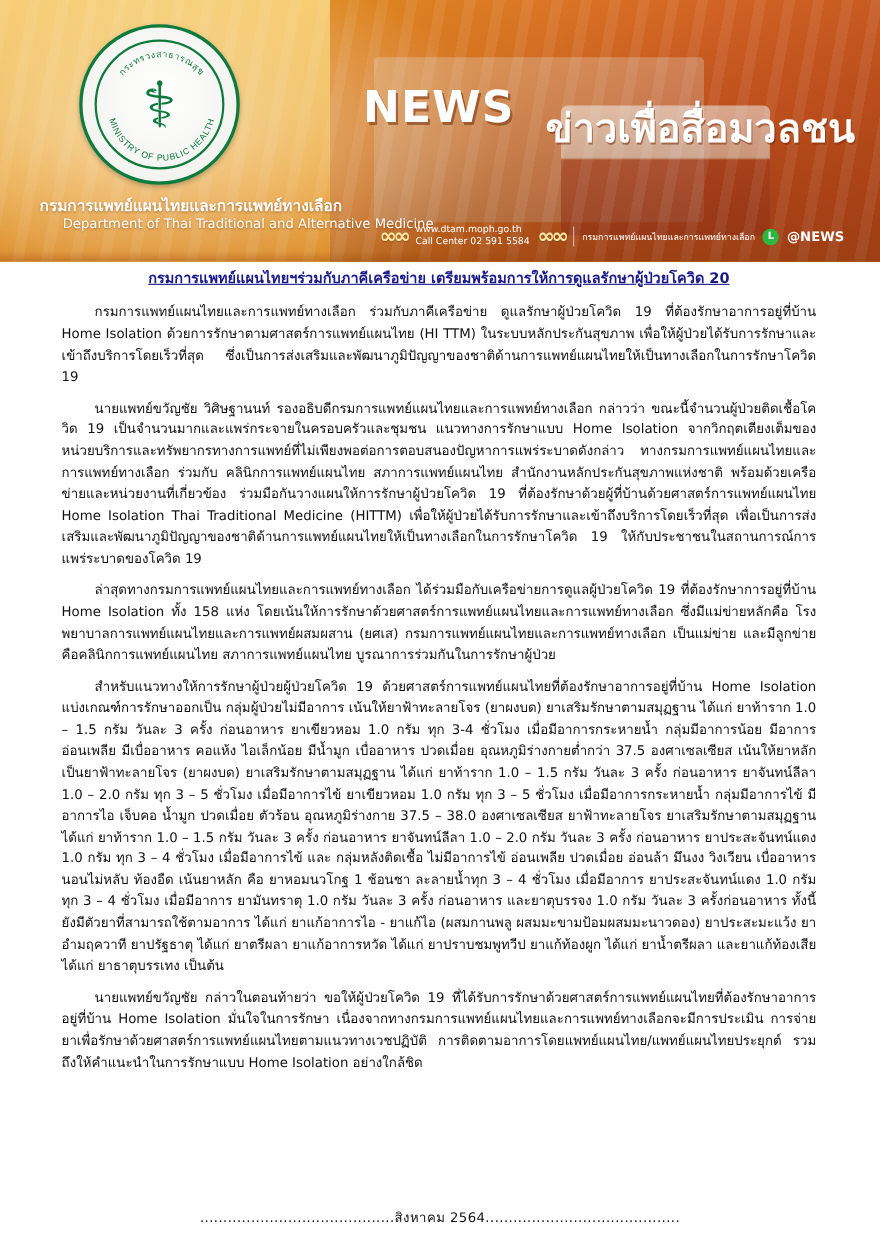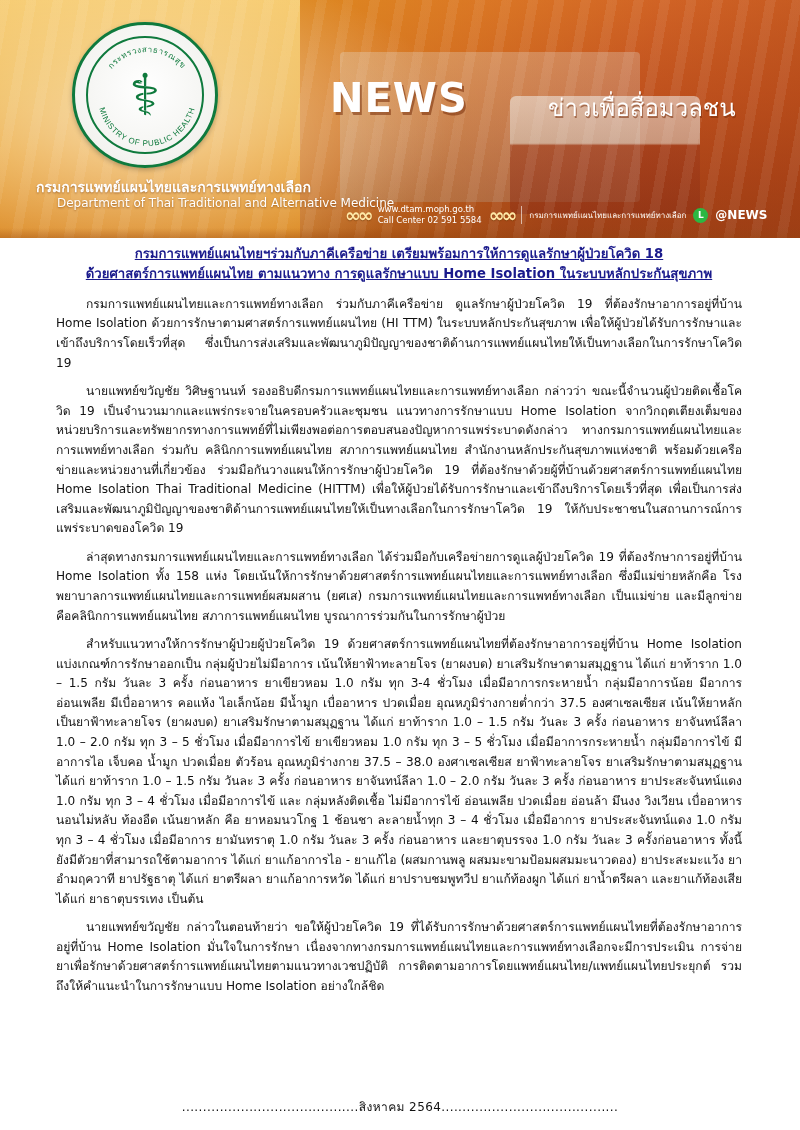--- a/index.html
+++ b/index.html
@@ -97,24 +97,24 @@
   .dtam-news {
     position:absolute; left:330px; top:78px;
     color:#ffffff;
     font-weight:bold;
     font-size:40px;
     letter-spacing:1px;
     line-height:1;
     text-shadow: 2px 3px 0 rgba(120,45,10,.55);
   }
   .dtam-sub {
-    position:absolute; left:548px; top:88px;
-    color:#ffffff;
-    font-size:24px;
-    font-weight:normal;
+    position:absolute; left:496px; top:88px;
+    color:#ffffff;
+    font-size:36px;
+    font-weight:bold;
     text-shadow: 1px 2px 0 rgba(120,45,10,.55);
   }
 
   .dept-th {
     position:absolute; left:36px; top:176px;
     color:#ffffff;
     font-size:14px;
     font-weight:bold;
     text-shadow: 0 1px 2px rgba(120,60,10,.6);
   }
@@ -227,22 +227,21 @@
       <span class="contact-dept">กรมการแพทย์แผนไทยและการแพทย์ทางเลือก</span>
       <span class="line-badge">L</span>
       <span class="dtam-handle">@NEWS</span>
     </div>
 
     <div class="banner-bottom-edge"></div>
   </div>
 
   <div class="content">
     <div class="headline">
-      <span>กรมการแพทย์แผนไทยฯร่วมกับภาคีเครือข่าย เตรียมพร้อมการให้การดูแลรักษาผู้ป่วยโควิด 18</span><br>
-      <span>ด้วยศาสตร์การแพทย์แผนไทย ตามแนวทาง การดูแลรักษาแบบ Home Isolation ในระบบหลักประกันสุขภาพ</span>
+      <span>กรมการแพทย์แผนไทยฯร่วมกับภาคีเครือข่าย เตรียมพร้อมการให้การดูแลรักษาผู้ป่วยโควิด 20</span><br>
     </div>
 
     <p class="para">กรมการแพทย์แผนไทยและการแพทย์ทางเลือก ร่วมกับภาคีเครือข่าย ดูแลรักษาผู้ป่วยโควิด 19 ที่ต้องรักษาอาการอยู่ที่บ้าน Home Isolation ด้วยการรักษาตามศาสตร์การแพทย์แผนไทย (HI TTM) ในระบบหลักประกันสุขภาพ เพื่อให้ผู้ป่วยได้รับการรักษาและเข้าถึงบริการโดยเร็วที่สุด ซึ่งเป็นการส่งเสริมและพัฒนาภูมิปัญญาของชาติด้านการแพทย์แผนไทยให้เป็นทางเลือกในการรักษาโควิด 19</p>
     <p class="para">นายแพทย์ขวัญชัย วิศิษฐานนท์ รองอธิบดีกรมการแพทย์แผนไทยและการแพทย์ทางเลือก กล่าวว่า ขณะนี้จำนวนผู้ป่วยติดเชื้อโควิด 19 เป็นจำนวนมากและแพร่กระจายในครอบครัวและชุมชน แนวทางการรักษาแบบ Home Isolation จากวิกฤตเตียงเต็มของหน่วยบริการและทรัพยากรทางการแพทย์ที่ไม่เพียงพอต่อการตอบสนองปัญหาการแพร่ระบาดดังกล่าว ทางกรมการแพทย์แผนไทยและการแพทย์ทางเลือก ร่วมกับ คลินิกการแพทย์แผนไทย สภาการแพทย์แผนไทย สำนักงานหลักประกันสุขภาพแห่งชาติ พร้อมด้วยเครือข่ายและหน่วยงานที่เกี่ยวข้อง ร่วมมือกันวางแผนให้การรักษาผู้ป่วยโควิด 19 ที่ต้องรักษาด้วยผู้ที่บ้านด้วยศาสตร์การแพทย์แผนไทย Home Isolation Thai Traditional Medicine (HITTM) เพื่อให้ผู้ป่วยได้รับการรักษาและเข้าถึงบริการโดยเร็วที่สุด เพื่อเป็นการส่งเสริมและพัฒนาภูมิปัญญาของชาติด้านการแพทย์แผนไทยให้เป็นทางเลือกในการรักษาโควิด 19 ให้กับประชาชนในสถานการณ์การแพร่ระบาดของโควิด 19</p>
     <p class="para">ล่าสุดทางกรมการแพทย์แผนไทยและการแพทย์ทางเลือก ได้ร่วมมือกับเครือข่ายการดูแลผู้ป่วยโควิด 19 ที่ต้องรักษาการอยู่ที่บ้าน Home Isolation ทั้ง 158 แห่ง โดยเน้นให้การรักษาด้วยศาสตร์การแพทย์แผนไทยและการแพทย์ทางเลือก ซึ่งมีแม่ข่ายหลักคือ โรงพยาบาลการแพทย์แผนไทยและการแพทย์ผสมผสาน (ยศเส) กรมการแพทย์แผนไทยและการแพทย์ทางเลือก เป็นแม่ข่าย และมีลูกข่าย คือคลินิกการแพทย์แผนไทย สภาการแพทย์แผนไทย บูรณาการร่วมกันในการรักษาผู้ป่วย</p>
     <p class="para">สำหรับแนวทางให้การรักษาผู้ป่วยผู้ป่วยโควิด 19 ด้วยศาสตร์การแพทย์แผนไทยที่ต้องรักษาอาการอยู่ที่บ้าน Home Isolation แบ่งเกณฑ์การรักษาออกเป็น กลุ่มผู้ป่วยไม่มีอาการ เน้นให้ยาฟ้าทะลายโจร (ยาผงบด) ยาเสริมรักษาตามสมุฏฐาน ได้แก่ ยาท้าราก 1.0 – 1.5 กรัม วันละ 3 ครั้ง ก่อนอาหาร ยาเขียวหอม 1.0 กรัม ทุก 3-4 ชั่วโมง เมื่อมีอาการกระหายน้ำ กลุ่มมีอาการน้อย มีอาการอ่อนเพลีย มีเบื่ออาหาร คอแห้ง ไอเล็กน้อย มีน้ำมูก เบื่ออาหาร ปวดเมื่อย อุณหภูมิร่างกายต่ำกว่า 37.5 องศาเซลเซียส เน้นให้ยาหลักเป็นยาฟ้าทะลายโจร (ยาผงบด) ยาเสริมรักษาตามสมุฏฐาน ได้แก่ ยาท้าราก 1.0 – 1.5 กรัม วันละ 3 ครั้ง ก่อนอาหาร ยาจันทน์ลีลา 1.0 – 2.0 กรัม ทุก 3 – 5 ชั่วโมง เมื่อมีอาการไข้ ยาเขียวหอม 1.0 กรัม ทุก 3 – 5 ชั่วโมง เมื่อมีอาการกระหายน้ำ กลุ่มมีอาการไข้ มีอาการไอ เจ็บคอ น้ำมูก ปวดเมื่อย ตัวร้อน อุณหภูมิร่างกาย 37.5 – 38.0 องศาเซลเซียส ยาฟ้าทะลายโจร ยาเสริมรักษาตามสมุฏฐาน ได้แก่ ยาท้าราก 1.0 – 1.5 กรัม วันละ 3 ครั้ง ก่อนอาหาร ยาจันทน์ลีลา 1.0 – 2.0 กรัม วันละ 3 ครั้ง ก่อนอาหาร ยาประสะจันทน์แดง 1.0 กรัม ทุก 3 – 4 ชั่วโมง เมื่อมีอาการไข้ และ กลุ่มหลังติดเชื้อ ไม่มีอาการไข้ อ่อนเพลีย ปวดเมื่อย อ่อนล้า มึนงง วิงเวียน เบื่ออาหาร นอนไม่หลับ ท้องอืด เน้นยาหลัก คือ ยาหอมนวโกฐ 1 ช้อนชา ละลายน้ำทุก 3 – 4 ชั่วโมง เมื่อมีอาการ ยาประสะจันทน์แดง 1.0 กรัม ทุก 3 – 4 ชั่วโมง เมื่อมีอาการ ยามันทราตุ 1.0 กรัม วันละ 3 ครั้ง ก่อนอาหาร และยาตุบรรจง 1.0 กรัม วันละ 3 ครั้งก่อนอาหาร ทั้งนี้ยังมีตัวยาที่สามารถใช้ตามอาการ ได้แก่ ยาแก้อาการไอ - ยาแก้ไอ (ผสมกานพลู ผสมมะขามป้อมผสมมะนาวดอง) ยาประสะมะแว้ง ยาอำมฤควาที ยาปรัฐธาตุ ได้แก่ ยาตรีผลา ยาแก้อาการหวัด ได้แก่ ยาปราบชมพูทวีป ยาแก้ท้องผูก ได้แก่ ยาน้ำตรีผลา และยาแก้ท้องเสีย ได้แก่ ยาธาตุบรรเทง เป็นต้น</p>
     <p class="para">นายแพทย์ขวัญชัย กล่าวในตอนท้ายว่า ขอให้ผู้ป่วยโควิด 19 ที่ได้รับการรักษาด้วยศาสตร์การแพทย์แผนไทยที่ต้องรักษาอาการอยู่ที่บ้าน Home Isolation มั่นใจในการรักษา เนื่องจากทางกรมการแพทย์แผนไทยและการแพทย์ทางเลือกจะมีการประเมิน การจ่ายยาเพื่อรักษาด้วยศาสตร์การแพทย์แผนไทยตามแนวทางเวชปฏิบัติ การติดตามอาการโดยแพทย์แผนไทย/แพทย์แผนไทยประยุกต์ รวมถึงให้คำแนะนำในการรักษาแบบ Home Isolation อย่างใกล้ชิด</p>
   </div>
 
   <div class="footer-date">..........................................สิงหาคม 2564..........................................</div>

